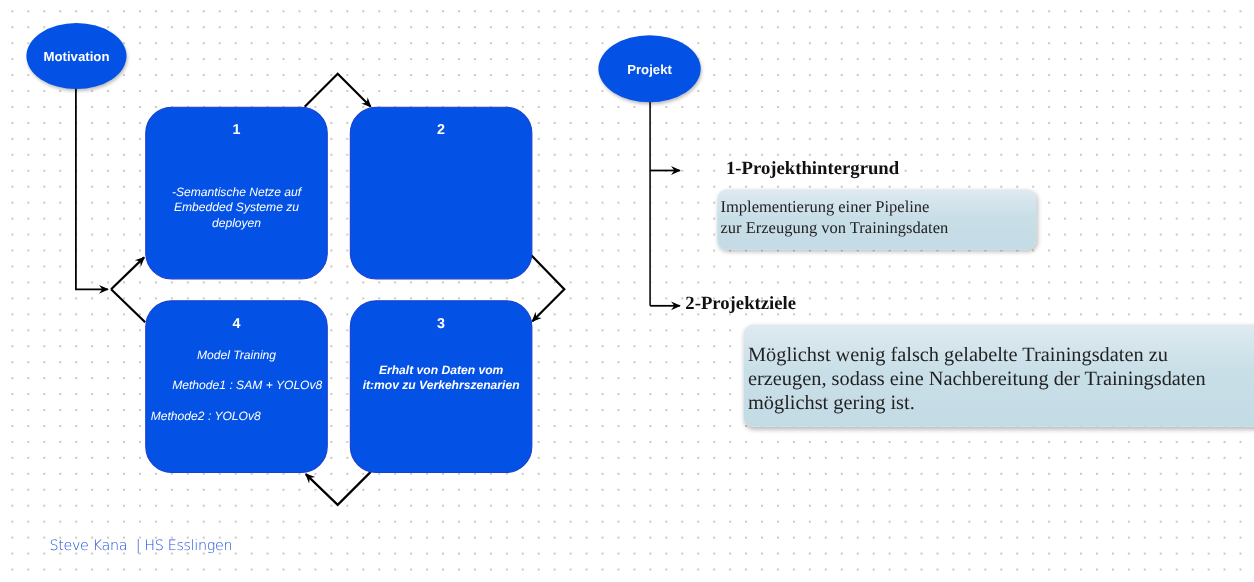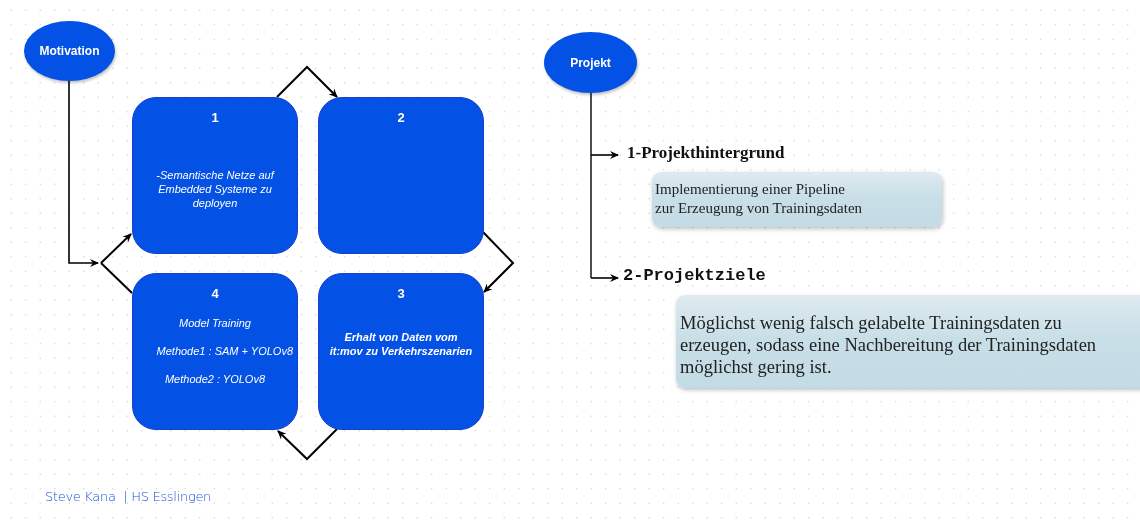--- a/index.html
+++ b/index.html
@@ -85,42 +85,42 @@
   <div class="num">2</div>
 </div>
 
 <div class="box" style="left:132px; top:273px;">
   <div class="num">4</div>
   <div class="body" style="top:42px;">
     <div>Model Training</div>
     <div></div>
     <div style="text-align:right;">Methode1 : SAM + YOLOv8</div>
     <div></div>
-    <div style="text-align:center;">Methode2 : YOLOv8</div>
+    <div style="text-align:left;">Methode2 : YOLOv8</div>
   </div>
 </div>
 
 <div class="box" style="left:318px; top:273px;">
   <div class="num">3</div>
   <div class="body" style="top:56px;font-weight:bold;">
     <div>Erhalt von Daten vom</div>
     <div>it:mov zu Verkehrszenarien</div>
   </div>
 </div>
 
 <div class="ellipse" style="left:544px; top:32px; width:93px; height:61px;">
   <span>Projekt</span>
 </div>
 
-<div class="heading" style="left:627px; top:143px;">1-Projekthintergrund</div>
+<div class="heading" style="left:660px; top:143px;">1-Projekthintergrund</div>
 <div class="note" style="left:652px; top:172px; width:290px; height:55px; font-size:15px; line-height:19px; padding:8px 0 0 3px; box-sizing:border-box;">
   <div>Implementierung einer Pipeline</div>
   <div>zur Erzeugung von Trainingsdaten</div>
 </div>
 
-<div class="heading" style="left:623px; top:266px;font-family:Liberation Mono, monospace;">2-Projektziele</div>
+<div class="heading" style="left:623px; top:266px;">2-Projektziele</div>
 <div class="note" style="left:652px; top:295px; width:476px; height:93px; font-size:18.5px; line-height:22px; padding:17px 0 0 4px; box-sizing:border-box;margin-left:24px;">
   <div>Möglichst wenig falsch gelabelte Trainingsdaten zu</div>
   <div>erzeugen, sodass eine Nachbereitung der Trainingsdaten</div>
   <div>möglichst gering ist.</div>
 </div>
 
 <div class="footer" style="white-space:pre;">Steve Kana  | HS Esslingen</div>
 
 </body></html>

